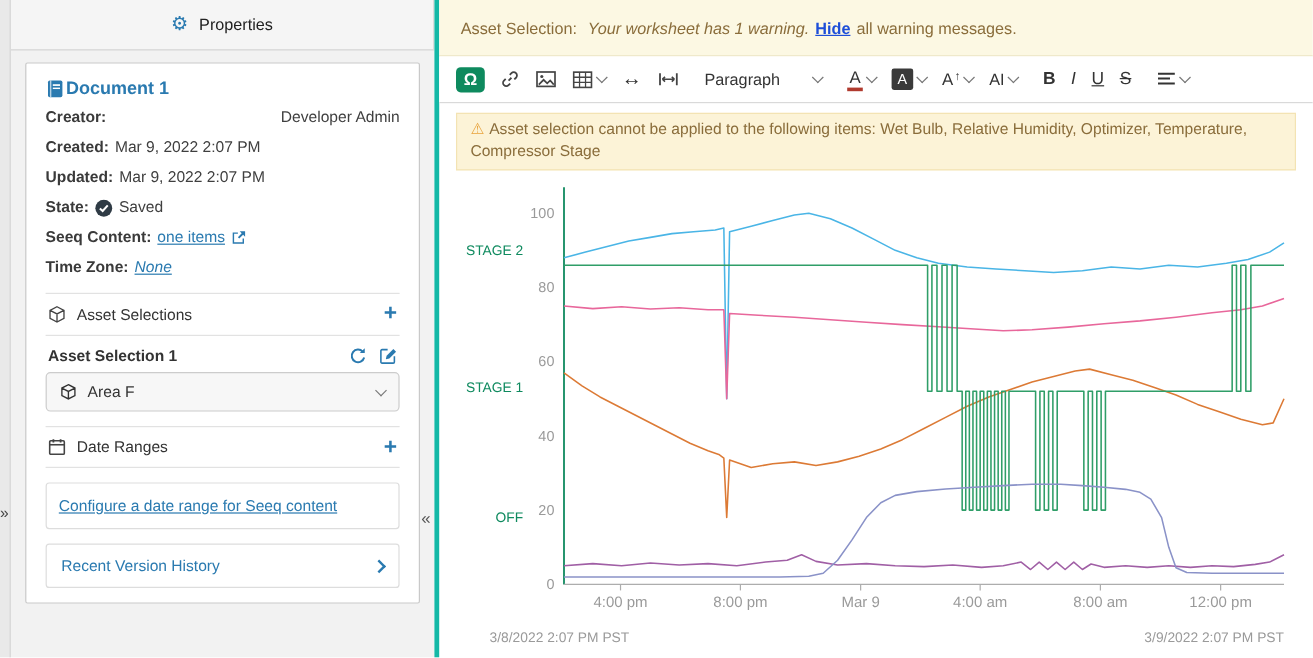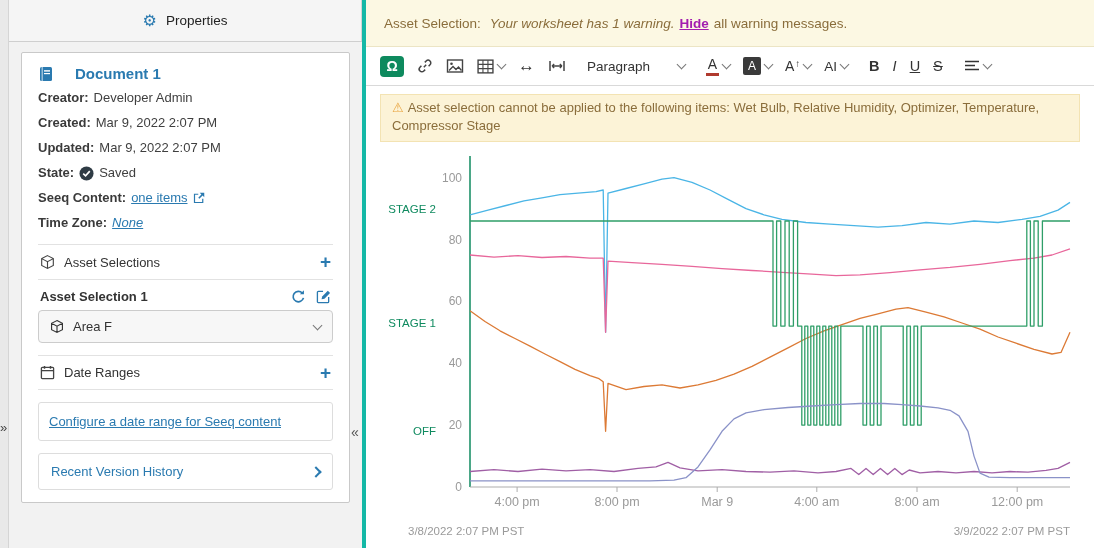--- a/index.html
+++ b/index.html
@@ -11,42 +11,42 @@
   .edge-strip span { position:absolute; top:420px; left:0; font-size:13px; color:#444; cursor:pointer; }
 
   
   .left-panel { width:353px; flex:none; display:flex; flex-direction:column; background:#f2f2f2; }
   .tabbar { height:42px; flex:none; display:flex; background:#e7e7e7; border-bottom:1px solid #cfcfcf; }
   .tab { flex:1; display:flex; align-items:center; justify-content:center; gap:9px; font-size:13.5px; color:#222; cursor:pointer; border-right:1px solid #d5d5d5; }
   .tab.active { background:#f5f5f5; }
   .tab .gear { color:#2a7ab0; font-size:16px; line-height:1; }
   .panel-body { flex:1; padding:10px 12px; position:relative; }
   .card { background:#fff; border:1px solid #c9c9c9; border-radius:2px; padding:12px 16px 12px; }
-  .doc-title { display:flex; align-items:center; gap:21px; color:#2a7ab0; font-size:15px; font-weight:bold; }
+  .doc-title { display:flex; align-items:center; gap:1px; color:#2a7ab0; font-size:15px; font-weight:bold; }
   .field { margin-top:7px; font-size:13px; color:#3f3f3f; display:flex; align-items:center; gap:5px; line-height:18px; }
   .field b { color:#3a3a3a; }
   .blue-link { color:#2a7ab0; text-decoration:underline; cursor:pointer; }
   .tz { font-style:italic; }
   .section { margin-top:12px; border-top:1px solid #e2e2e2; border-bottom:1px solid #e2e2e2; padding:9px 2px; display:flex; align-items:center; gap:9px; font-size:13px; color:#333; }
   .section .plus { margin-left:auto; color:#2a7ab0; font-size:19px; font-weight:bold; line-height:14px; cursor:pointer; }
   .sel-row { display:flex; align-items:center; padding:9px 2px 6px; font-size:13px; color:#333; font-weight:bold; }
   .sel-icons { margin-left:auto; display:flex; gap:10px; align-items:center; }
   .sel-icons svg { cursor:pointer; }
   .dropdown { display:flex; align-items:center; gap:9px; border:1px solid #ccc; background:#f7f7f7; border-radius:4px; padding:8px 11px; font-size:13px; font-weight:normal; color:#333; cursor:pointer; }
   .dropdown .chev { margin-left:auto; }
   .chev { width:7px; height:7px; border-right:1.6px solid #777; border-bottom:1.6px solid #777; transform:rotate(45deg); display:inline-block; flex:none; margin-top:-3px; }
   .linkbox { margin-top:12px; border:1px solid #ddd; border-radius:3px; padding:11px 10px; font-size:13px; }
   .versionbox { margin-top:12px; border:1px solid #ddd; border-radius:3px; padding:10px 12px; font-size:13px; color:#2a7ab0; display:flex; align-items:center; cursor:pointer; }
   .versionbox .chevr { margin-left:auto; width:8px; height:8px; border-right:2.2px solid #2a7ab0; border-bottom:2.2px solid #2a7ab0; transform:rotate(-45deg); }
   .collapse-handle { position:absolute; left:351px; top:424px; font-size:14px; color:#555; cursor:pointer; z-index:5; }
 
   
   .right-panel { flex:1; min-width:0; border-left:4px solid #14b8a6; display:flex; flex-direction:column; background:#fff; }
   .warnbar { height:47px; flex:none; background:#fcf8e3; border-bottom:1px solid #ece5c5; display:flex; align-items:center; gap:5px; padding:0 18px; font-size:13.5px; color:#8a6d3b; }
-  .warnbar .hide-link { color:#a21caf; font-weight:bold; text-decoration:underline; cursor:pointer; }
+  .warnbar .hide-link { color:#1d4ed8; font-weight:bold; text-decoration:underline; cursor:pointer; }
   .toolbar { height:39px; flex:none; display:flex; align-items:center; gap:9px; padding:0 12px; border-bottom:1px solid #d9d9d9; background:#fff; }
   .tbtn { display:flex; align-items:center; gap:4px; cursor:pointer; color:#333; font-size:14px; padding:3px 2px; flex:none; }
   .seeq-badge { width:24px; height:21px; border-radius:4px; background:#0e8a5e; color:#fff; font-weight:bold; font-size:14px; display:flex; align-items:center; justify-content:center; }
   .para { width:102px; justify-content:space-between; font-size:13.5px; }
   .color-a { display:flex; flex-direction:column; align-items:center; line-height:1; font-size:14px; }
   .color-a .bar { width:13px; height:3px; background:#b03a2e; margin-top:2px; }
   .hl-badge { width:18px; height:18px; background:#3a3a3a; border-radius:2px; color:#fff; font-size:12px; display:flex; align-items:center; justify-content:center; }
   .upar { font-size:10px; margin-left:1px; position:relative; top:-4px; }
   .fmt { font-size:14.5px; }
   .fmt.b { font-weight:bold; }
@@ -84,21 +84,21 @@
             <svg width="16" height="16" viewBox="0 0 16 16">
                 <rect x="2" y="1" width="12" height="14" rx="1.5" fill="#2a7ab0"></rect>
                 <rect x="3.6" y="1" width="1.2" height="14" fill="#fff" opacity=".65"></rect>
                 <rect x="6" y="4.2" width="6" height="1.4" fill="#fff"></rect>
                 <rect x="6" y="7" width="6" height="1.2" fill="#fff"></rect>
               </svg>
           </span>
           <span>Document 1</span>
         </div>
 
-        <div class="field" style="">
+        <div class="field" style="justify-content:space-between;">
           <b>Creator:</b>
           <span>Developer Admin</span>
         </div>
         <div class="field">
           <b>Created:</b>
           <span>Mar 9, 2022 2:07 PM</span>
         </div>
         <div class="field">
           <b>Updated:</b>
           <span>Mar 9, 2022 2:07 PM</span>

